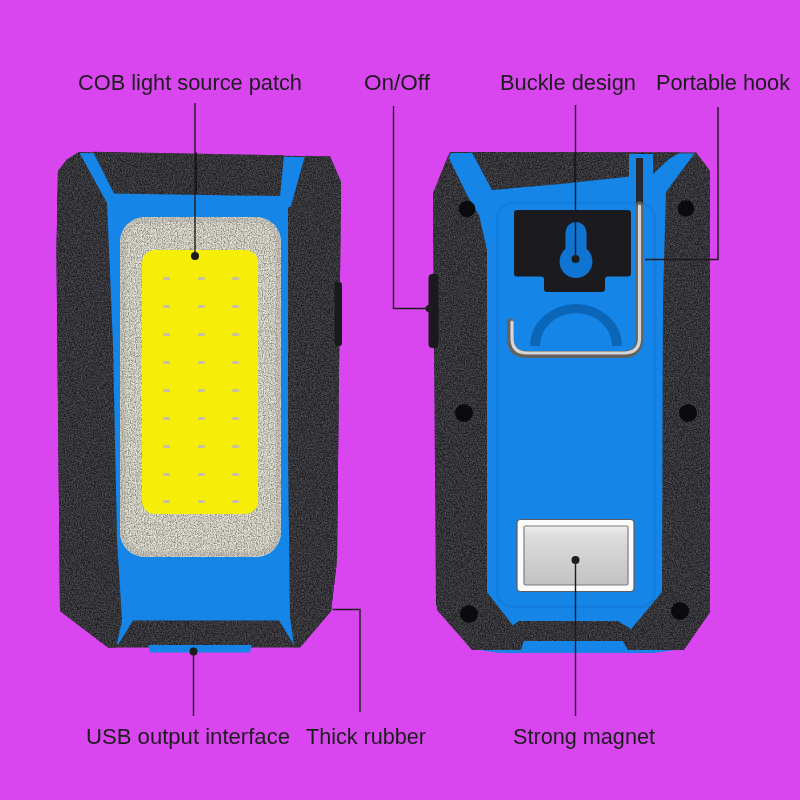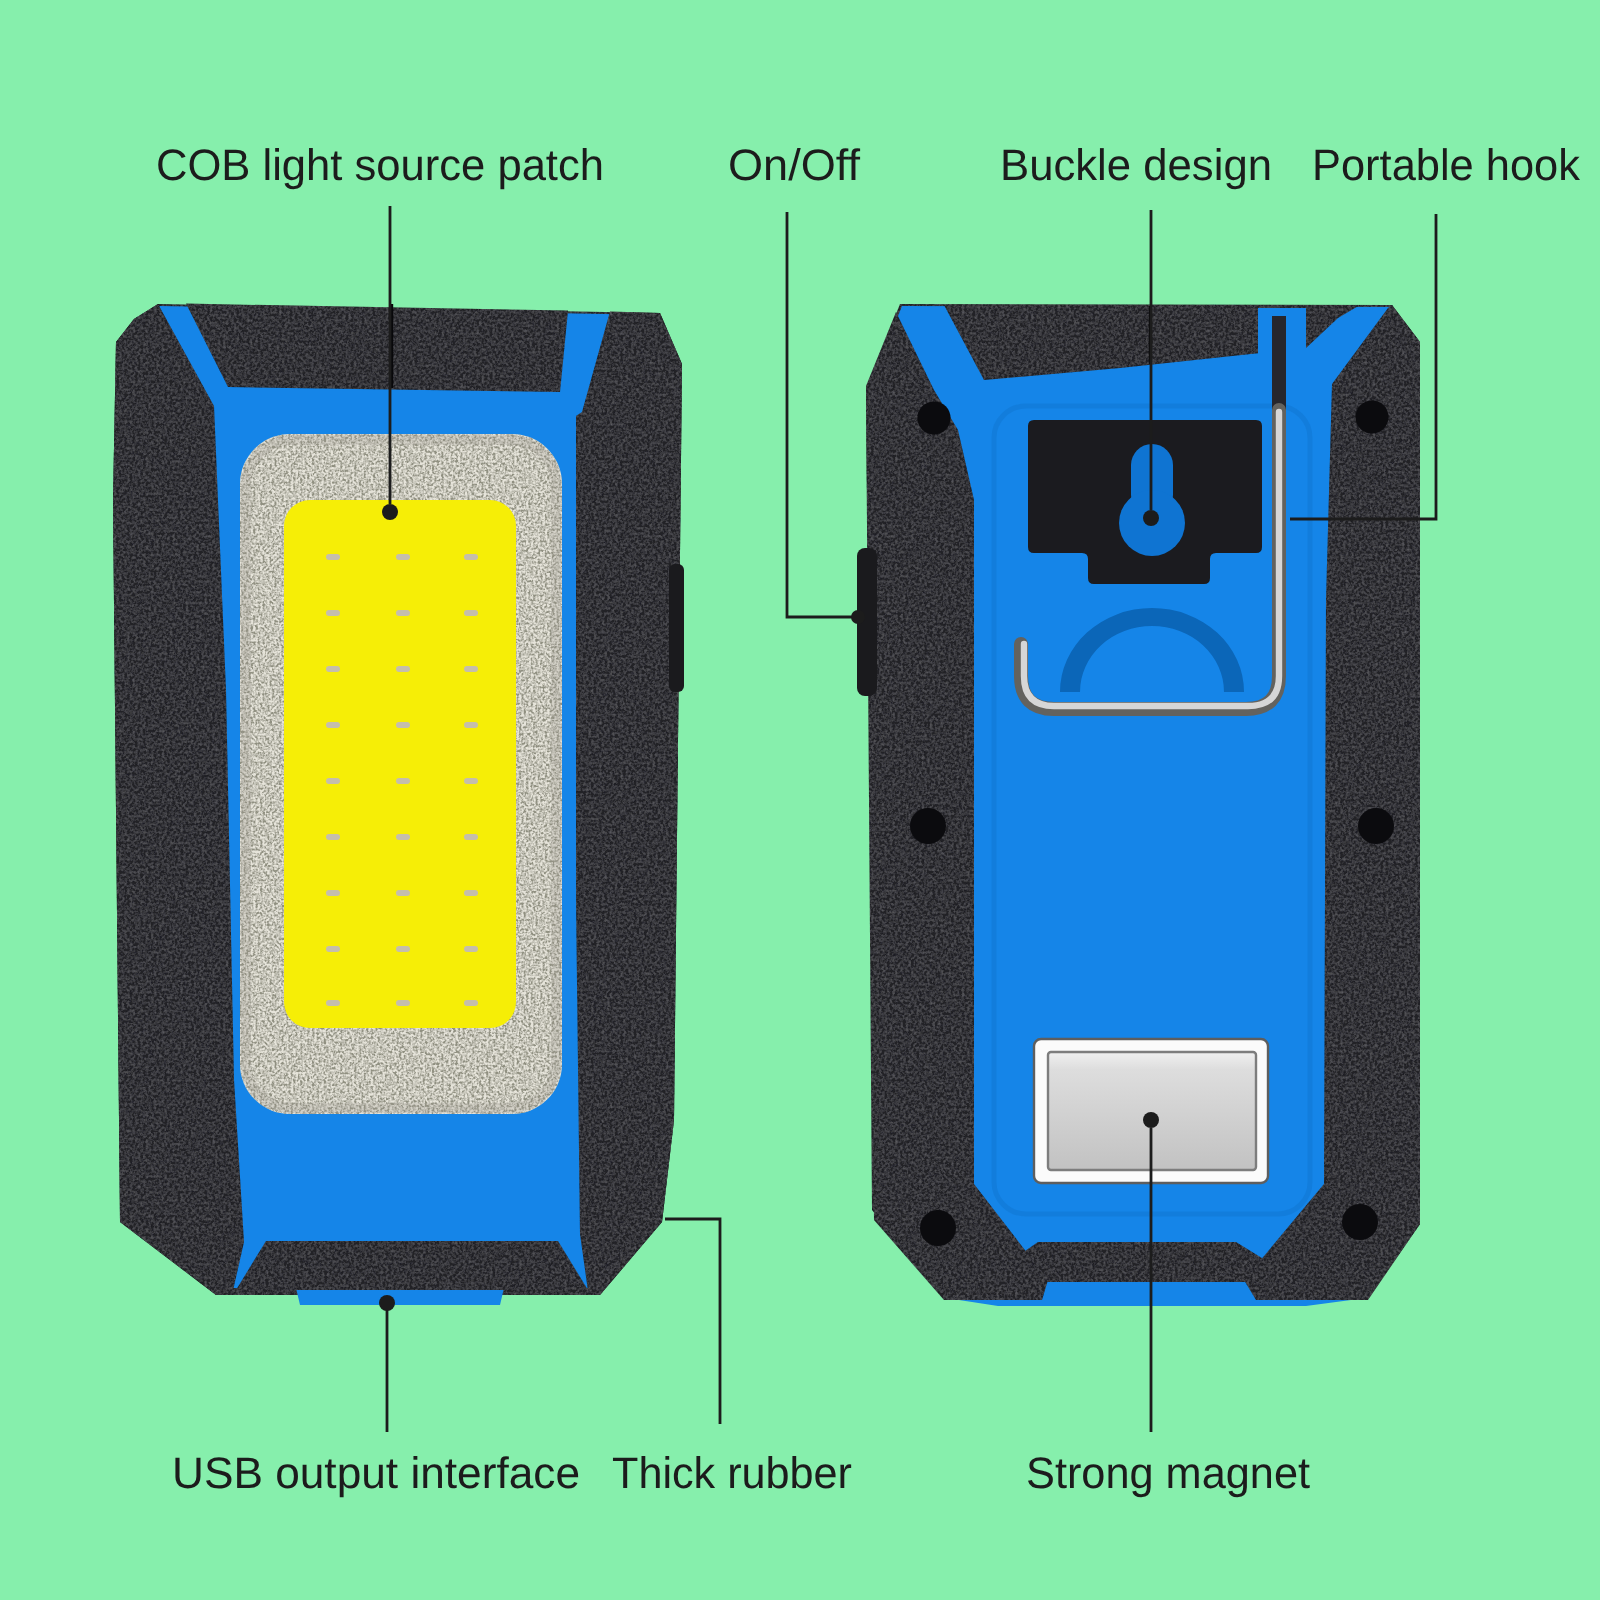--- a/index.html
+++ b/index.html
@@ -1,16 +1,16 @@
 <!DOCTYPE html>
 <html><head>
 <meta charset="utf-8">
 <style>
   html,body{margin:0;padding:0;background:#ffffff;}
-  #canvas{position:relative;width:800px;height:800px;background:#86efac;overflow:hidden;}
+  #canvas{position:relative;width:800px;height:800px;background:#d946ef;overflow:hidden;}
   svg{position:absolute;left:0;top:0;}
   text{font-family:"Liberation Sans", sans-serif;fill:#1c1c1c;}
 </style>
 </head>
 <body>
 <div id="canvas">
 <svg width="800" height="800" viewBox="0 0 800 800">
   <defs>
     <filter id="btex" x="-5%" y="-5%" width="110%" height="110%">
       <feTurbulence type="fractalNoise" baseFrequency="0.75" numOctaves="3" seed="5" result="t"></feTurbulence>

